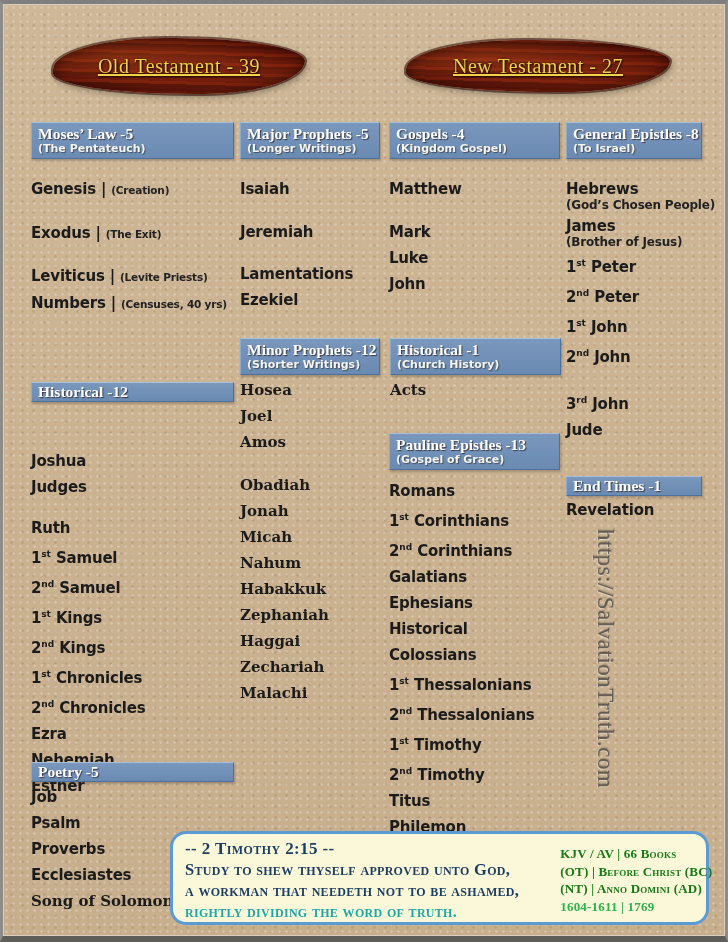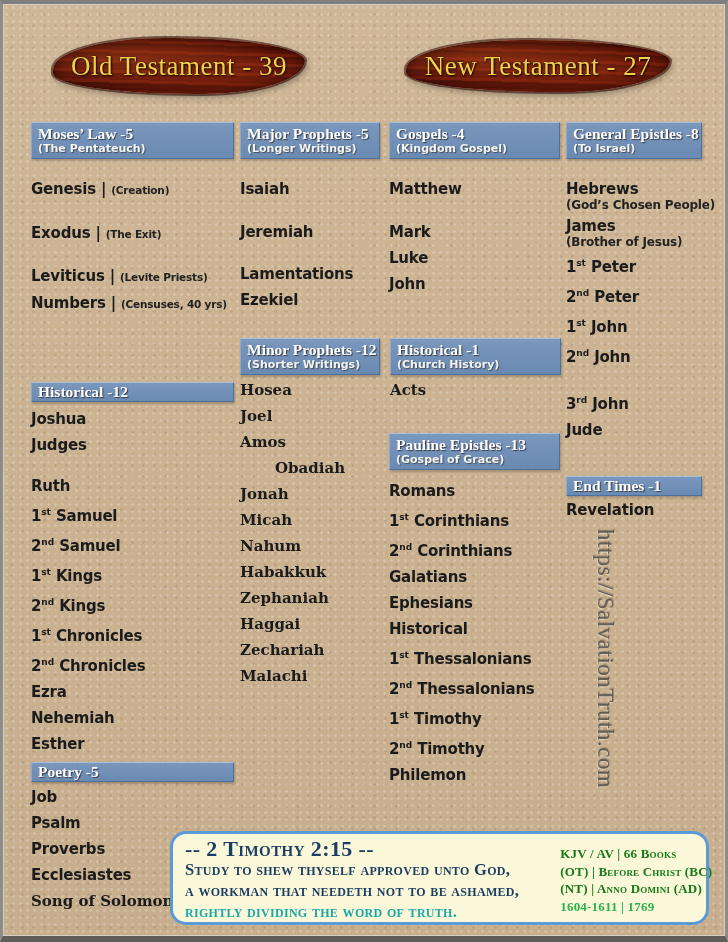--- a/index.html
+++ b/index.html
@@ -24,23 +24,24 @@
     background:
       radial-gradient(ellipse at 28% 35%, rgba(190,80,30,.45), transparent 62%),
       radial-gradient(ellipse at 72% 65%, rgba(170,60,22,.40), transparent 60%),
       repeating-linear-gradient(1.5deg, #4a0e06 0 3px, #71190a 3px 6px, #571008 6px 10px);
     border-radius:46% 54% 42% 58% / 58% 42% 62% 38%;
     box-shadow:0 0 0 2px rgba(42,8,4,.55), 2px 3px 7px rgba(0,0,0,.35), inset 0 0 14px rgba(0,0,0,.5);
   }
   .banner-old{left:50px;top:34px;width:252px;height:56px;}
   .banner-new{left:403px;top:36px;width:264px;height:52px;}
   .banner-text{
-    font-family:"Liberation Serif", serif;font-size:27px;letter-spacing:.5px;
+    font-family:"Liberation Serif", serif;font-size:20px;letter-spacing:.5px;
     color:var(--banner-text,#efd24a);text-shadow:1px 1px 2px #1a0402, 0 0 2px rgba(0,0,0,.6);
     white-space:nowrap;
+    text-decoration:underline;
   }
 
   
   .section{position:absolute;}
   .sec-moses   {left:28px; top:118px; width:203px;}
   .sec-hist12  {left:28px; top:378px; width:203px;}
   .sec-poetry  {left:28px; top:758px; width:203px;}
   .sec-major   {left:237px;top:118px; width:140px;}
   .sec-minor   {left:237px;top:334px; width:140px;}
   .sec-gospels {left:386px;top:118px; width:171px;}
@@ -63,21 +64,21 @@
     color:#ffffff;text-shadow:1px 1px 1px #3a3a44;
   }
   .hdr1 .hdr-title{line-height:16px;}
   .hdr-sub{
     font-family:"DejaVu Sans", sans-serif;font-weight:bold;font-size:11px;line-height:14px;
     color:#f4f4f0;text-shadow:1px 1px 1px #44505e;margin-top:0px;
   }
 
   .items{padding-top:2px;}
   .sec-moses .items,.sec-major .items,.sec-gospels .items,.sec-general .items{padding-top:17px;}
-  .sec-hist12 .items{padding-top:4px;}
+  .sec-hist12 .items{padding-top:4px;margin-top:42px;}
   .sec-pauline .items{padding-top:8px;}
   .sec-endtimes .items{padding-top:1px;}
 
   .item{line-height:26px;white-space:nowrap;}
   .bname{
     font-family:"DejaVu Sans", sans-serif;font-weight:bold;font-size:15px;color:#1b1b1b;
     letter-spacing:-0.2px;
   }
   .bname sup.ord{font-size:9px;vertical-align:6px;letter-spacing:0;}
   .note{
@@ -95,21 +96,21 @@
     font-family:"DejaVu Serif","Liberation Serif", serif;letter-spacing:0;
   }
   
   .sec-moses .items > .item:nth-child(2){margin-top:17px;}
   .sec-moses .items > .item:nth-child(3){margin-top:16px;}
   .sec-major .items > .item:nth-child(2){margin-top:17px;}
   .sec-major .items > .item:nth-child(3){margin-top:16px;}
   .sec-gospels .items > .item:nth-child(2){margin-top:17px;}
   .sec-gospels .items > .item:nth-child(3){margin-top:0;}
   .sec-hist12 .items > .item:nth-child(3){margin-top:15px;}
-  .sec-minor .items > .item:nth-child(4){margin-top:0;text-align:center;}
+  .sec-minor .items > .item:nth-child(4){margin-top:17px;}
   .sec-general .items > .item:nth-child(7){margin-top:17px;}
 
   
   .watermark{
     position:absolute;left:577px;top:525px;height:260px;width:38px;
     writing-mode:vertical-rl;
     font-family:"Liberation Serif", serif;font-size:23px;letter-spacing:.5px;
     color:rgba(84,82,78,.88);
     text-shadow:1px 1px 1px rgba(246,236,214,.55), -1px -1px 1px rgba(58,50,40,.30);
     white-space:nowrap;
@@ -117,21 +118,21 @@
 
   
   .quote-box{
     position:absolute;left:167px;top:827px;width:539px;height:94px;
     background:#fbf8da;border:3px solid #5b9bd5;border-radius:16px;
     display:flex;flex-direction:row;align-items:stretch;
   }
   .quote-left{padding:4px 0 0 12px;flex:1 1 auto;}
   .quote-title{
     font-family:"Liberation Serif", serif;font-variant:small-caps;font-weight:bold;
-    font-size:22px;line-height:21px;color:var(--quote-navy,#1d3e63);letter-spacing:.4px;
+    font-size:17px;line-height:21px;color:var(--quote-navy,#1d3e63);letter-spacing:.4px;
   }
   .quote-lines .qline{
     font-family:"Liberation Serif", serif;font-variant:small-caps;font-weight:bold;
     font-size:16.5px;line-height:21px;color:var(--quote-navy,#1d3e63);letter-spacing:.3px;white-space:nowrap;
   }
   .quote-highlight{
     font-family:"Liberation Serif", serif;font-variant:small-caps;font-weight:bold;
     font-size:16.5px;line-height:21px;color:var(--quote-teal,#1aa7a7);letter-spacing:.3px;white-space:nowrap;
   }
   .quote-right{width:182px;padding:11px 8px 0 0;flex:0 0 auto;margin-left:41px;}
@@ -264,24 +265,26 @@
       <div class="hdr-title">Pauline Epistles -13</div>
       <div class="hdr-sub">(Gospel of Grace)</div>
     </div>
     <div class="items">
         <div class="item"><span class="bname">Romans</span></div>
         <div class="item"><span class="bname">1<sup class="ord">st</sup> Corinthians</span></div>
         <div class="item"><span class="bname">2<sup class="ord">nd</sup> Corinthians</span></div>
         <div class="item"><span class="bname">Galatians</span></div>
         <div class="item"><span class="bname">Ephesians</span></div>
         <div class="item"><span class="bname">Historical</span></div>
+        <div class="item"><span class="bname">Colossians</span></div>
         <div class="item"><span class="bname">1<sup class="ord">st</sup> Thessalonians</span></div>
         <div class="item"><span class="bname">2<sup class="ord">nd</sup> Thessalonians</span></div>
         <div class="item"><span class="bname">1<sup class="ord">st</sup> Timothy</span></div>
         <div class="item"><span class="bname">2<sup class="ord">nd</sup> Timothy</span></div>
+        <div class="item"><span class="bname">Titus</span></div>
         <div class="item"><span class="bname">Philemon</span></div>
       </div>
   </div>
 
   <div class="section sec-general">
     <div class="hdr hdr2">
       <div class="hdr-title">General Epistles -8</div>
       <div class="hdr-sub">(To Israel)</div>
     </div>
     <div class="items">

